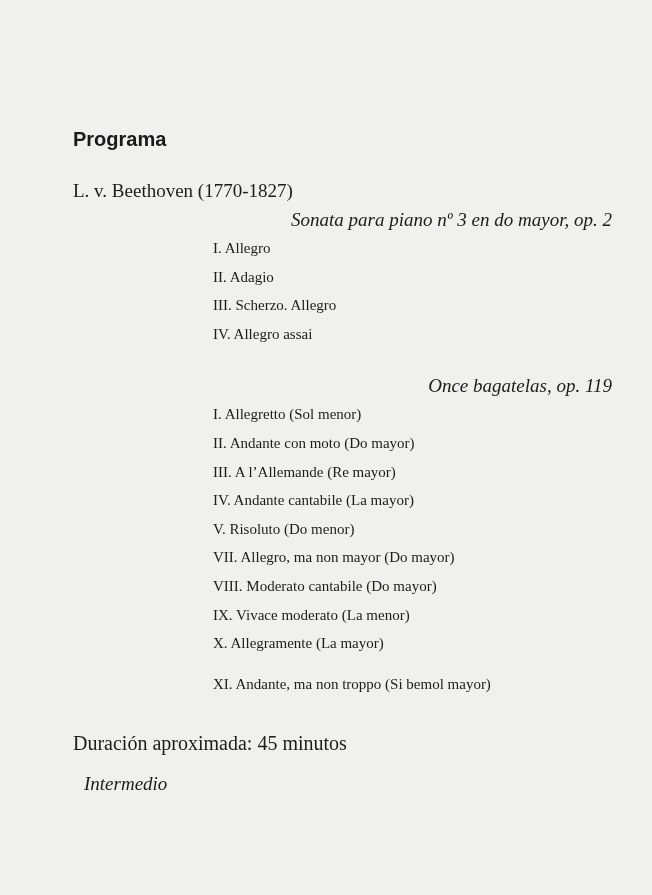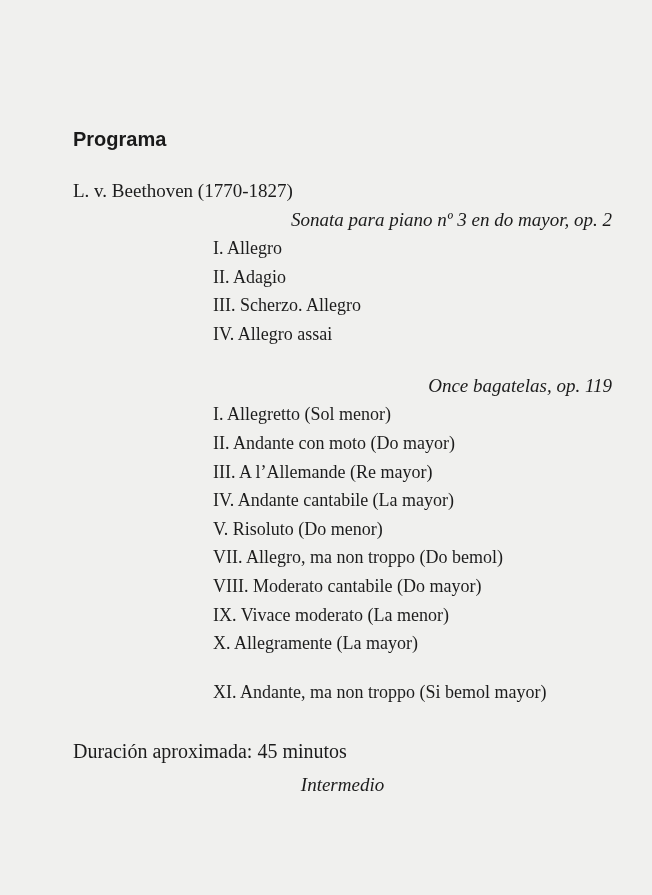--- a/index.html
+++ b/index.html
@@ -34,42 +34,41 @@
     margin: 0;
   }
   .work-title {
     font-style: italic;
     font-size: 19px;
     line-height: 29px;
     margin: 0 0 0 73px;
     text-align: right;
   }
   .movement {
-    font-size: 18px;
+    font-size: 15px;
     line-height: 28.6px;
     margin: 0 0 0 140px;
   }
   .work-gap {
     margin-top: 23px;
   }
   .movement.last-extra {
-    margin-top: 20px;
+    margin-top: 12px;
   }
   .duration {
     font-weight: 400;
     font-size: 20px;
     line-height: 30px;
     margin: 30px 0 0 0;
   }
   .intermission {
     font-style: italic;
     font-size: 19px;
     line-height: 30px;
-    margin: 4px;
-    text-align: center;
+    margin: 11px;
   }
 </style>
 </head>
 <body>
 
 <div class="page">
   <h1 class="heading">Programa</h1>
 
   <p class="composer">L. v. Beethoven (1770-1827)</p>
 
@@ -78,21 +77,21 @@
   <p class="movement">II. Adagio</p>
   <p class="movement">III. Scherzo. Allegro</p>
   <p class="movement">IV. Allegro assai</p>
 
   <p class="work-title work-gap">Once bagatelas, op. 119</p>
   <p class="movement">I. Allegretto (Sol menor)</p>
   <p class="movement">II. Andante con moto (Do mayor)</p>
   <p class="movement">III. A l’Allemande (Re mayor)</p>
   <p class="movement">IV. Andante cantabile (La mayor)</p>
   <p class="movement">V. Risoluto (Do menor)</p>
-  <p class="movement">VII. Allegro, ma non troppo (Do bemol)</p>
+  <p class="movement">VII. Allegro, ma non mayor (Do mayor)</p>
   <p class="movement">VIII. Moderato cantabile (Do mayor)</p>
   <p class="movement">IX. Vivace moderato (La menor)</p>
   <p class="movement">X. Allegramente (La mayor)</p>
   <p class="movement last-extra">XI. Andante, ma non troppo (Si bemol mayor)</p>
 
   <p class="duration">Duración aproximada: 45 minutos</p>
   <p class="intermission">Intermedio</p>
 </div>
 
 </body></html>

